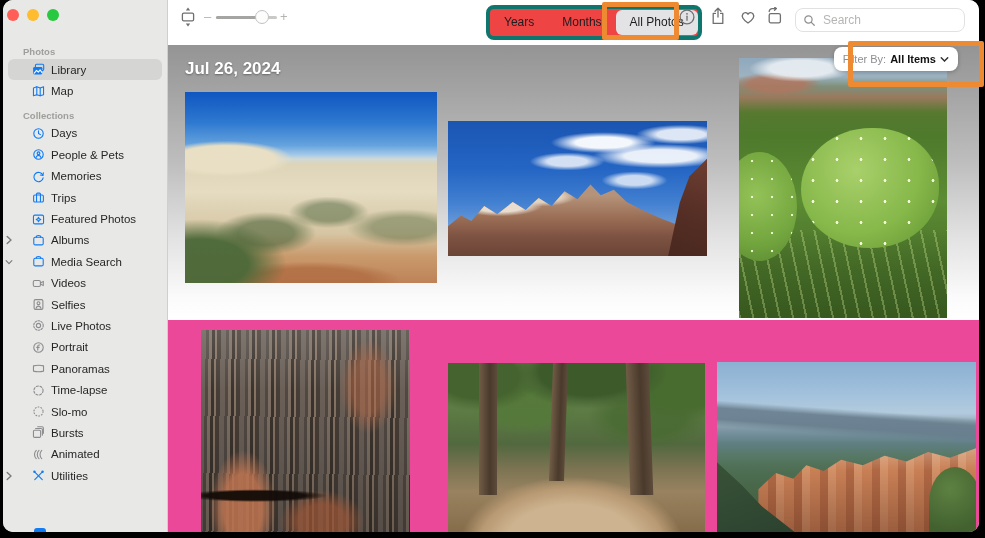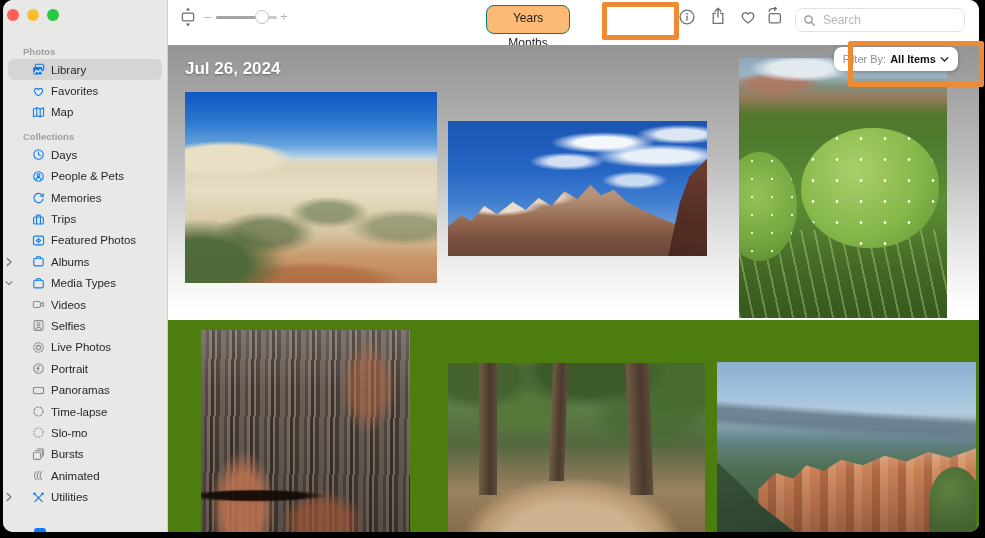--- a/index.html
+++ b/index.html
@@ -40,37 +40,37 @@
   .aspect{left:10px;top:6px;width:20px;height:22px;}
   .zoom-minus,.zoom-plus{position:absolute;top:9px;font-size:13px;color:#b4b4b2;}
   .zoom-minus{left:36px;}
   .zoom-plus{left:112px;}
   .slider{position:absolute;left:48px;top:16px;width:61px;height:3px;border-radius:2px;
     background:#c9c9c7;}
   .slider .fill{position:absolute;left:0;top:0;height:3px;width:46px;border-radius:2px;background:#a5a5a3;}
   .slider .knob{position:absolute;left:39px;top:-6px;width:14px;height:14px;border-radius:50%;
     background:#fdfdfd;border:1px solid #c2c2c0;box-sizing:border-box;}
   .segs{position:absolute;left:318px;top:5px;height:27px;display:flex;align-items:center;
-    background:#fdba74;border:1px solid #0f766e;border-radius:8px;flex-direction:column;}
+    background:#ef4444;border:4px solid #0f766e;border-radius:8px;}
   .seg{padding:0 14px;height:25px;line-height:25px;font-size:12px;color:#1d1d1f;border-radius:6px;}
   .seg.sel{background:#e3e3e5;}
   .ti-info{left:510px;top:8px;width:18px;height:18px;}
   .ti-share{left:541px;top:6px;width:18px;height:20px;}
   .ti-heart{left:571px;top:8px;width:18px;height:18px;}
   .ti-rotate{left:598px;top:7px;width:18px;height:19px;}
   .search{position:absolute;left:627px;top:8px;width:170px;height:24px;background:#fff;
     border:1px solid #e1e1e1;border-radius:8px;display:flex;align-items:center;padding:0 7px;
     box-sizing:border-box;}
   .search svg{width:13px;height:13px;color:#8e8e8e;flex:0 0 13px;}
   .search svg *{stroke:currentColor;fill:none;stroke-width:1.4;stroke-linecap:round;}
   .search input{border:none;outline:none;background:transparent;margin-left:5px;width:120px;
     font-size:12px;color:#333;font-family:inherit;}
   .search input::placeholder{color:#b5b5b3;}
   
-  .content{position:absolute;left:0;top:45px;right:0;bottom:0;background:#4d7c0f;}
+  .content{position:absolute;left:0;top:45px;right:0;bottom:0;background:#ec4899;}
   .scroll-fade{position:absolute;left:0;top:0;right:0;height:275px;z-index:1;
     background:linear-gradient(180deg,#949494 0%,#a2a2a2 15%,#bdbdbd 42%,#e2e2e2 70%,#fbfbfb 92%,#fff 100%);}
   .date-head{position:absolute;left:17px;top:14px;z-index:6;font-size:17px;font-weight:700;
     color:#fff;text-shadow:0 1px 2px rgba(0,0,0,.35);}
   .photo{position:absolute;z-index:5;overflow:hidden;}
   .layer{position:absolute;}
   
   .p1{left:17px;top:47px;width:252px;height:191px;background:
     radial-gradient(ellipse 90px 24px at 16% 35%, #e9dfc4 0 55%, rgba(233,223,196,0) 75%),
     radial-gradient(ellipse 120px 62px at 6% 90%, rgba(74,104,56,.95) 0 40%, rgba(62,92,48,0) 72%),
@@ -175,26 +175,20 @@
 
       <div class="row sel">
         <svg class="ic blue" viewBox="0 0 16 16">
           <rect x="4.2" y="1.6" width="10.2" height="7.6" rx="1.4"></rect>
           <rect class="fl" x="1.4" y="4.8" width="11.4" height="9.4" rx="1.8"></rect>
           <path class="wh" d="M2.8 12.4 l2.8-3.4 2.2 2.2 2.2-2.8 2.4 3.6"></path>
         </svg>
         <span class="lbl">Library</span>
       </div>
 
-      <div class="row">
-        <svg class="ic blue" viewBox="0 0 16 16">
-          <path d="M8 13.4 C3.2 10.3 2 7.4 3.4 5.4 4.8 3.5 7 3.9 8 5.7 9 3.9 11.2 3.5 12.6 5.4 14 7.4 12.8 10.3 8 13.4 Z"></path>
-        </svg>
-        <span class="lbl">Favorites</span>
-      </div>
 
 
       <div class="row">
         <svg class="ic blue" viewBox="0 0 16 16">
           <path d="M1.8 3.6 5.9 2.2 10.1 3.6 14.2 2.2 V11.9 L10.1 13.3 5.9 11.9 1.8 13.3 Z"></path>
           <path d="M5.9 2.2 v9.7 M10.1 3.6 v9.7"></path>
         </svg>
         <span class="lbl">Map</span>
       </div>
 
@@ -253,21 +247,21 @@
       </div>
 
       <div class="row">
         <svg class="chev" viewBox="0 0 10 8">
             <path d="M1.4 2.2 L5 6 L8.6 2.2"></path>
           </svg>
         <svg class="ic blue" viewBox="0 0 16 16">
           <rect x="2.2" y="4" width="11.6" height="9.4" rx="1.8"></rect>
           <path d="M5.2 4 a2.8 2.2 0 0 1 5.6 0"></path>
         </svg>
-        <span class="lbl">Media Types</span>
+        <span class="lbl">Media Search</span>
       </div>
 
       <div class="row sub">
         <svg class="ic gray" viewBox="0 0 16 16">
           <rect x="1.6" y="4.4" width="8.8" height="7.2" rx="1.8"></rect>
           <path d="M10.4 7.4 13.9 5.4 v5.2 L10.4 8.6"></path>
         </svg>
         <span class="lbl">Videos</span>
       </div>
 

